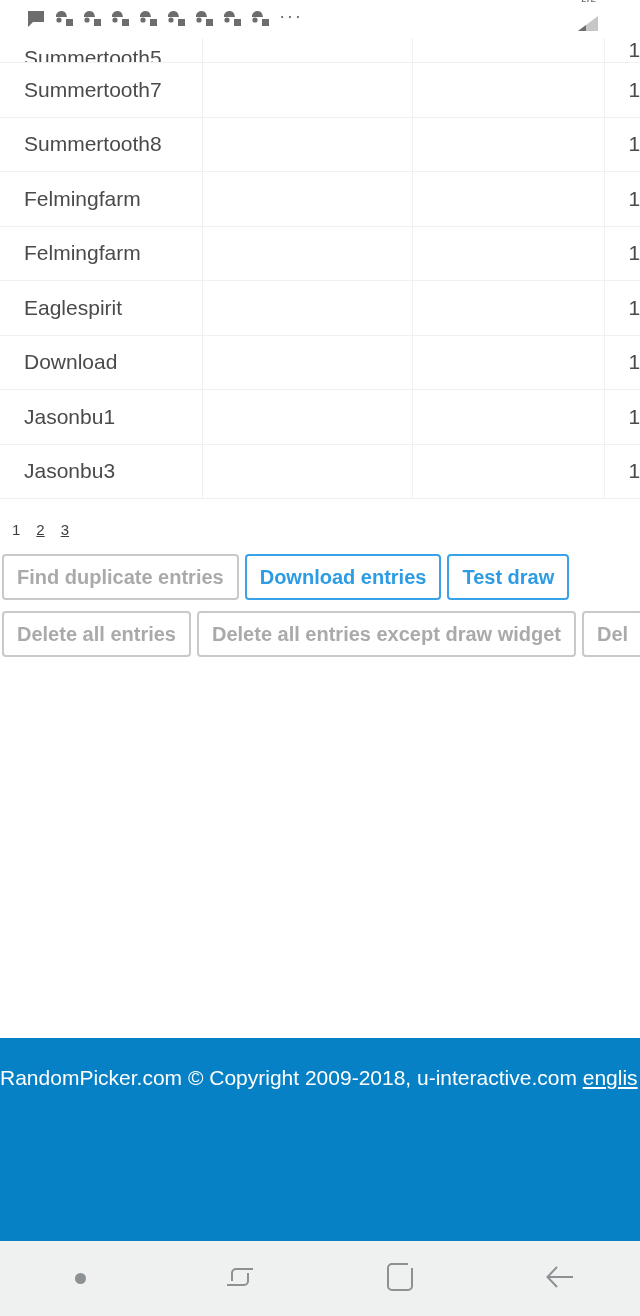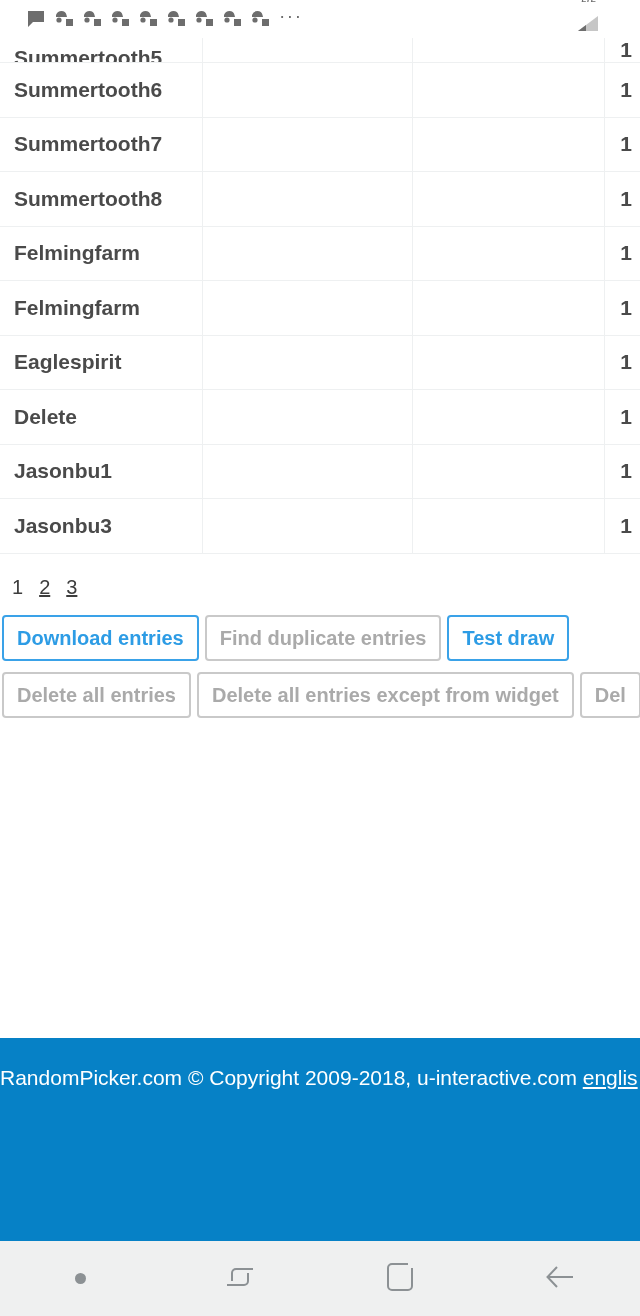--- a/index.html
+++ b/index.html
@@ -31,29 +31,29 @@
 
   table.entries{ width:640px; border-collapse:collapse; table-layout:fixed; }
   table.entries col.c1{ width:202px; }
   table.entries col.c2{ width:210px; }
   table.entries col.c3{ width:192px; }
   table.entries col.c4{ width:36px; }
   table.entries td{
     height:54.5px;
     border-bottom:1px solid #eef0f1;
     border-right:1px solid #eef0f1;
-    font-size:21px; color:#4a4a4a; font-weight:700;
-    padding:0 14px; vertical-align:middle;
+    font-size:21px; color:#4a4a4a; font-weight:400;
+    padding:0 24px; vertical-align:middle;
   }
   table.entries td.num{ text-align:right; border-right:none; padding-right:8px;}
   table.entries tr.clipped td{ height:24px; vertical-align:bottom; padding-bottom:0; overflow:hidden;}
   table.entries tr.clipped td span{ display:block; position:relative; top:8px; }
 
   
-  .pager{ padding:22px 12px 10px 12px; font-size:20px; color:#3d3d3d; }
+  .pager{ padding:22px 12px 10px 12px; font-size:15px; color:#3d3d3d; }
   .pager a, .pager span{ margin-right:16px; color:#3d3d3d; text-decoration:none; }
   .pager a{ text-decoration:underline; }
 
   
   .btnrow{ display:flex; gap:6px; padding:6px 0 0 2px; white-space:nowrap; }
   .btnrow.row2{ padding-top:11px; }
   .btn{
     font-size:20px; font-weight:bold; font-family:"Liberation Sans", sans-serif;
     background:#ffffff; border-radius:4px; padding:11px 13px; line-height:1;
     flex:0 0 auto;
@@ -203,26 +203,20 @@
       <tbody>
         <tr class="clipped">
           <td>
               <span>Summertooth5</span>
             </td>
           <td></td>
           <td></td>
           <td class="num">1</td>
         </tr>
         <tr>
-          <td>Summertooth6</td>
-          <td></td>
-          <td></td>
-          <td class="num">1</td>
-        </tr>
-        <tr>
           <td>Summertooth7</td>
           <td></td>
           <td></td>
           <td class="num">1</td>
         </tr>
         <tr>
           <td>Summertooth8</td>
           <td></td>
           <td></td>
           <td class="num">1</td>
@@ -239,21 +233,21 @@
           <td></td>
           <td class="num">1</td>
         </tr>
         <tr>
           <td>Eaglespirit</td>
           <td></td>
           <td></td>
           <td class="num">1</td>
         </tr>
         <tr>
-          <td>Delete</td>
+          <td>Download</td>
           <td></td>
           <td></td>
           <td class="num">1</td>
         </tr>
         <tr>
           <td>Jasonbu1</td>
           <td></td>
           <td></td>
           <td class="num">1</td>
         </tr>
@@ -264,28 +258,28 @@
           <td class="num">1</td>
         </tr>
       </tbody>
     </table>
 
     <div class="pager">
       <span>1</span><a href="#">2</a><a href="#">3</a>
     </div>
 
     <div class="btnrow">
+      <button class="btn disabled">Find duplicate entries</button>
       <button class="btn primary">Download entries</button>
-      <button class="btn disabled">Find duplicate entries</button>
       <button class="btn primary">Test draw</button>
     </div>
 
     <div class="btnrow row2">
       <button class="btn disabled">Delete all entries</button>
-      <button class="btn disabled">Delete all entries except from widget</button>
+      <button class="btn disabled">Delete all entries except draw widget</button>
       <button class="btn disabled">Del</button>
     </div>
 
   </div>
 
   <div class="footer">
     <div class="ftxt">
       <span>RandomPicker.com © Copyright 2009-2018, u-interactive.com </span><a href="#">englis</a>
     </div>
   </div>

